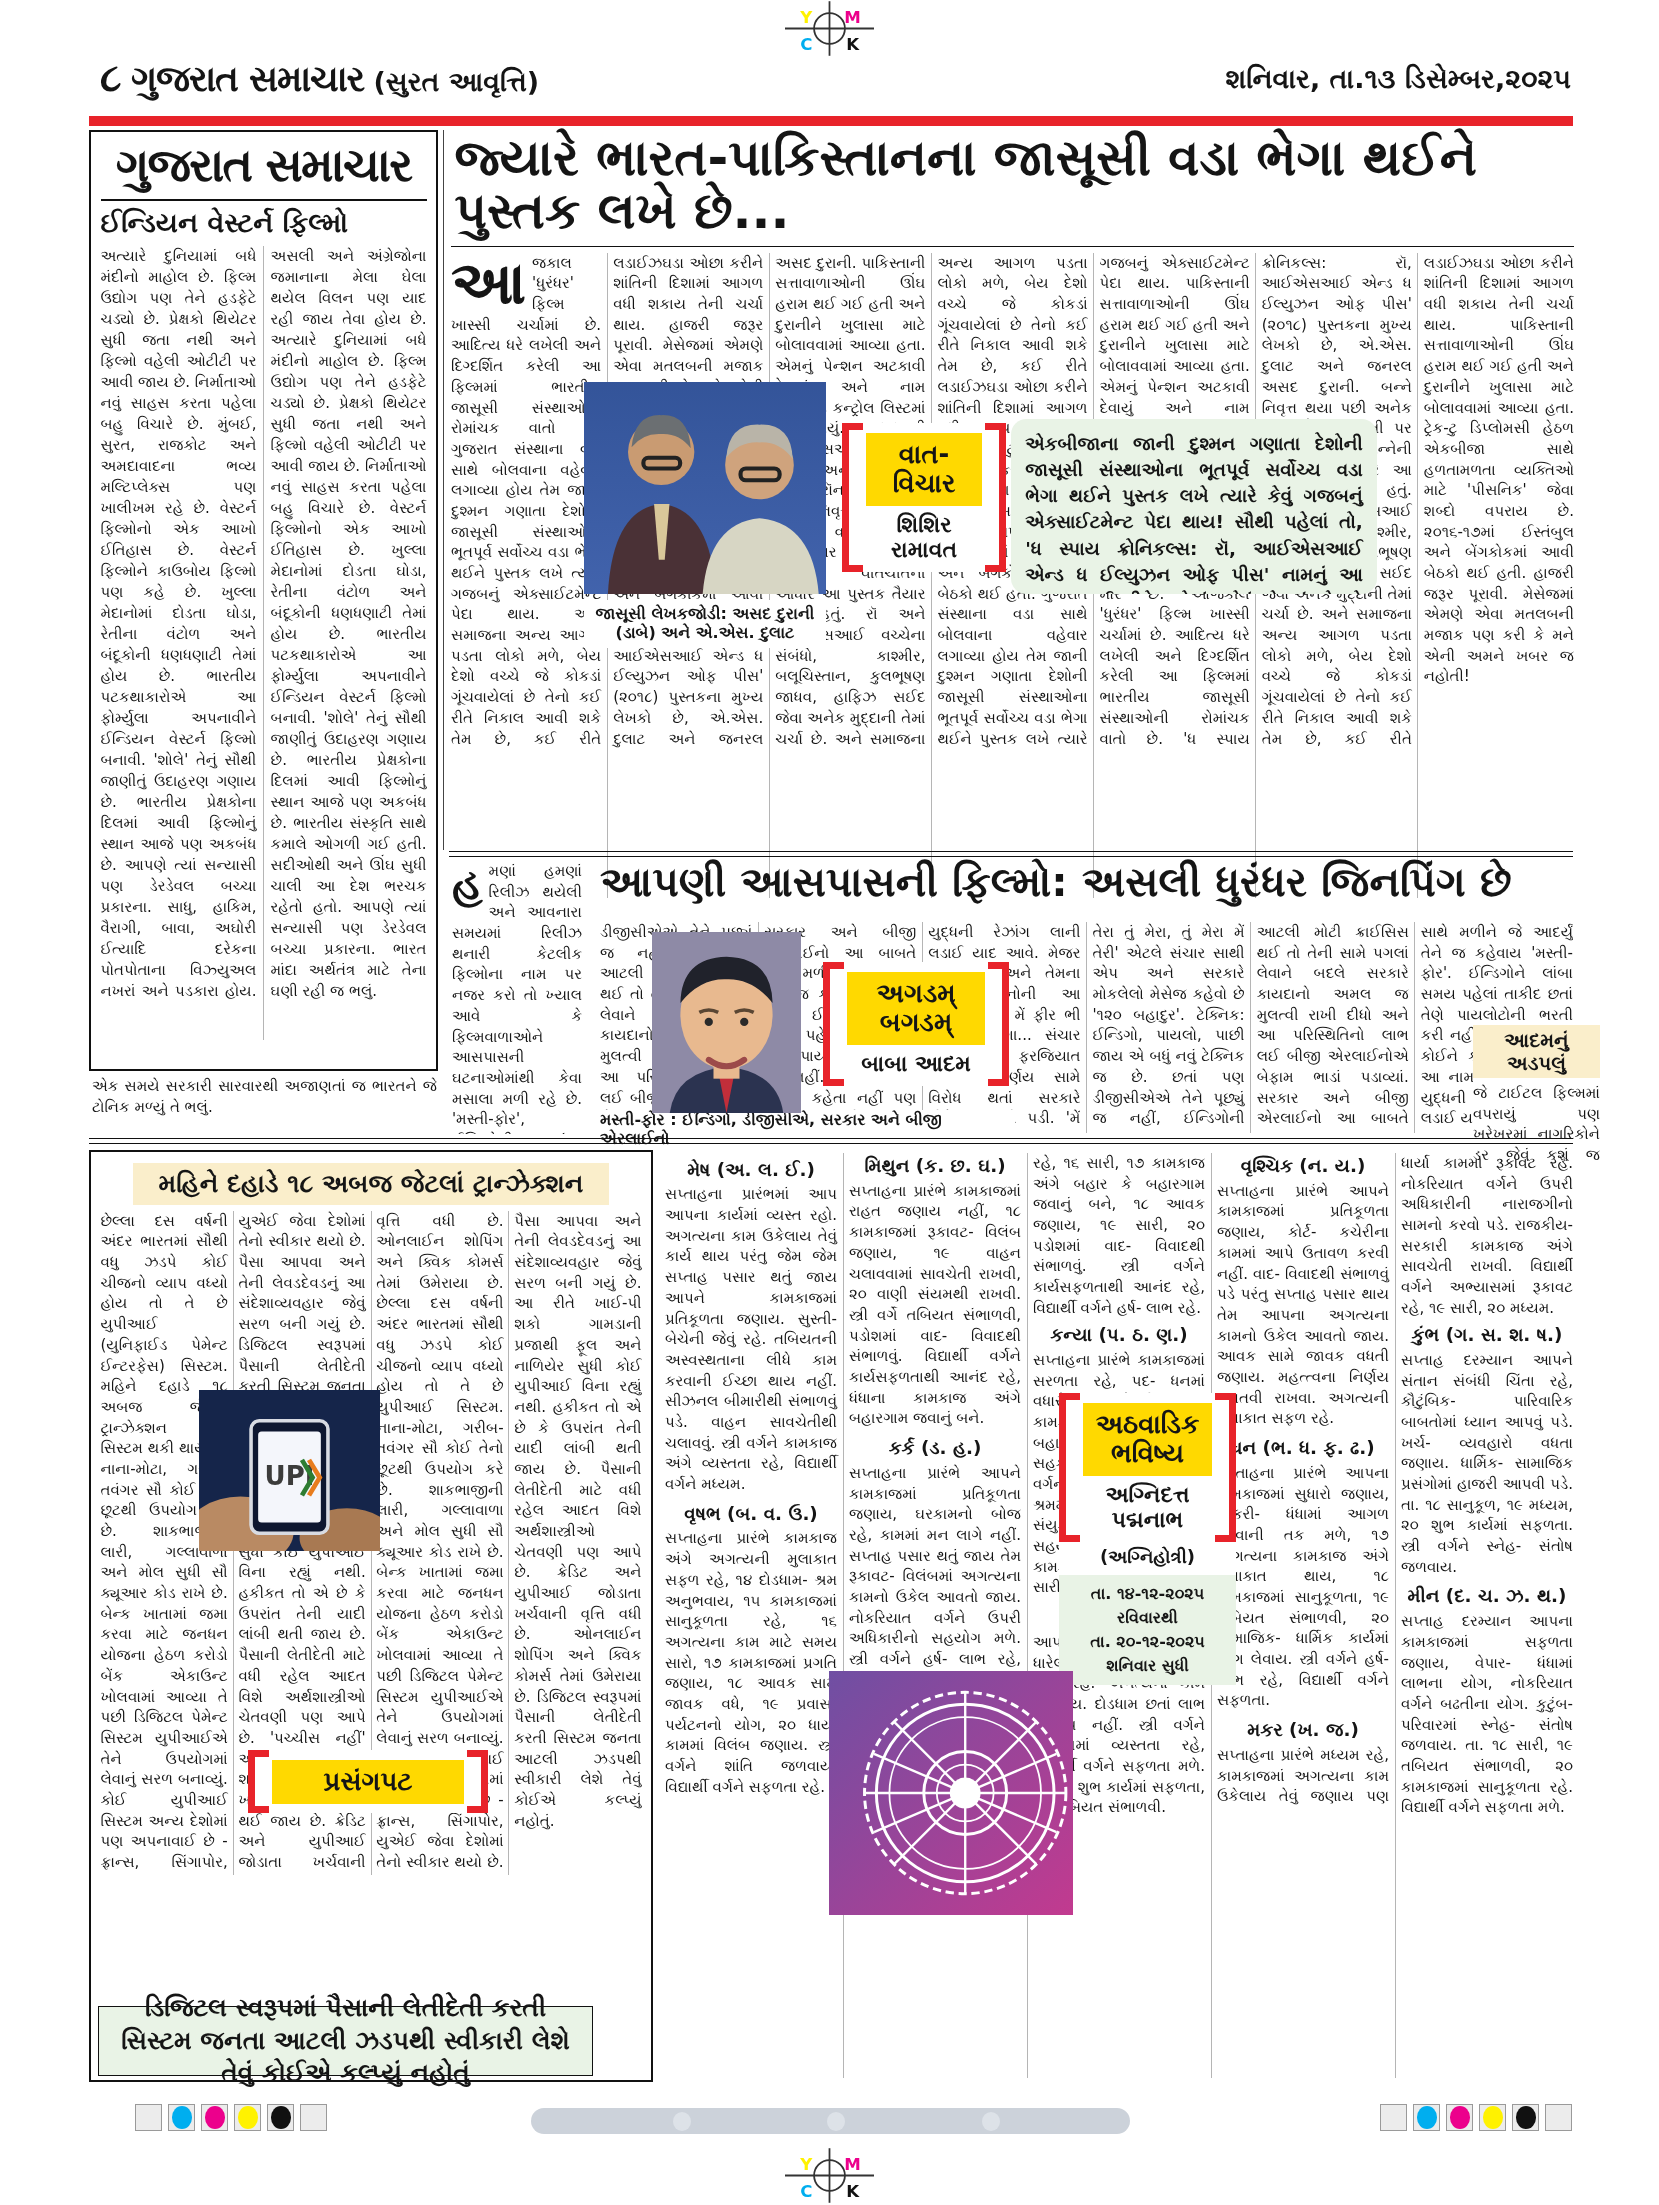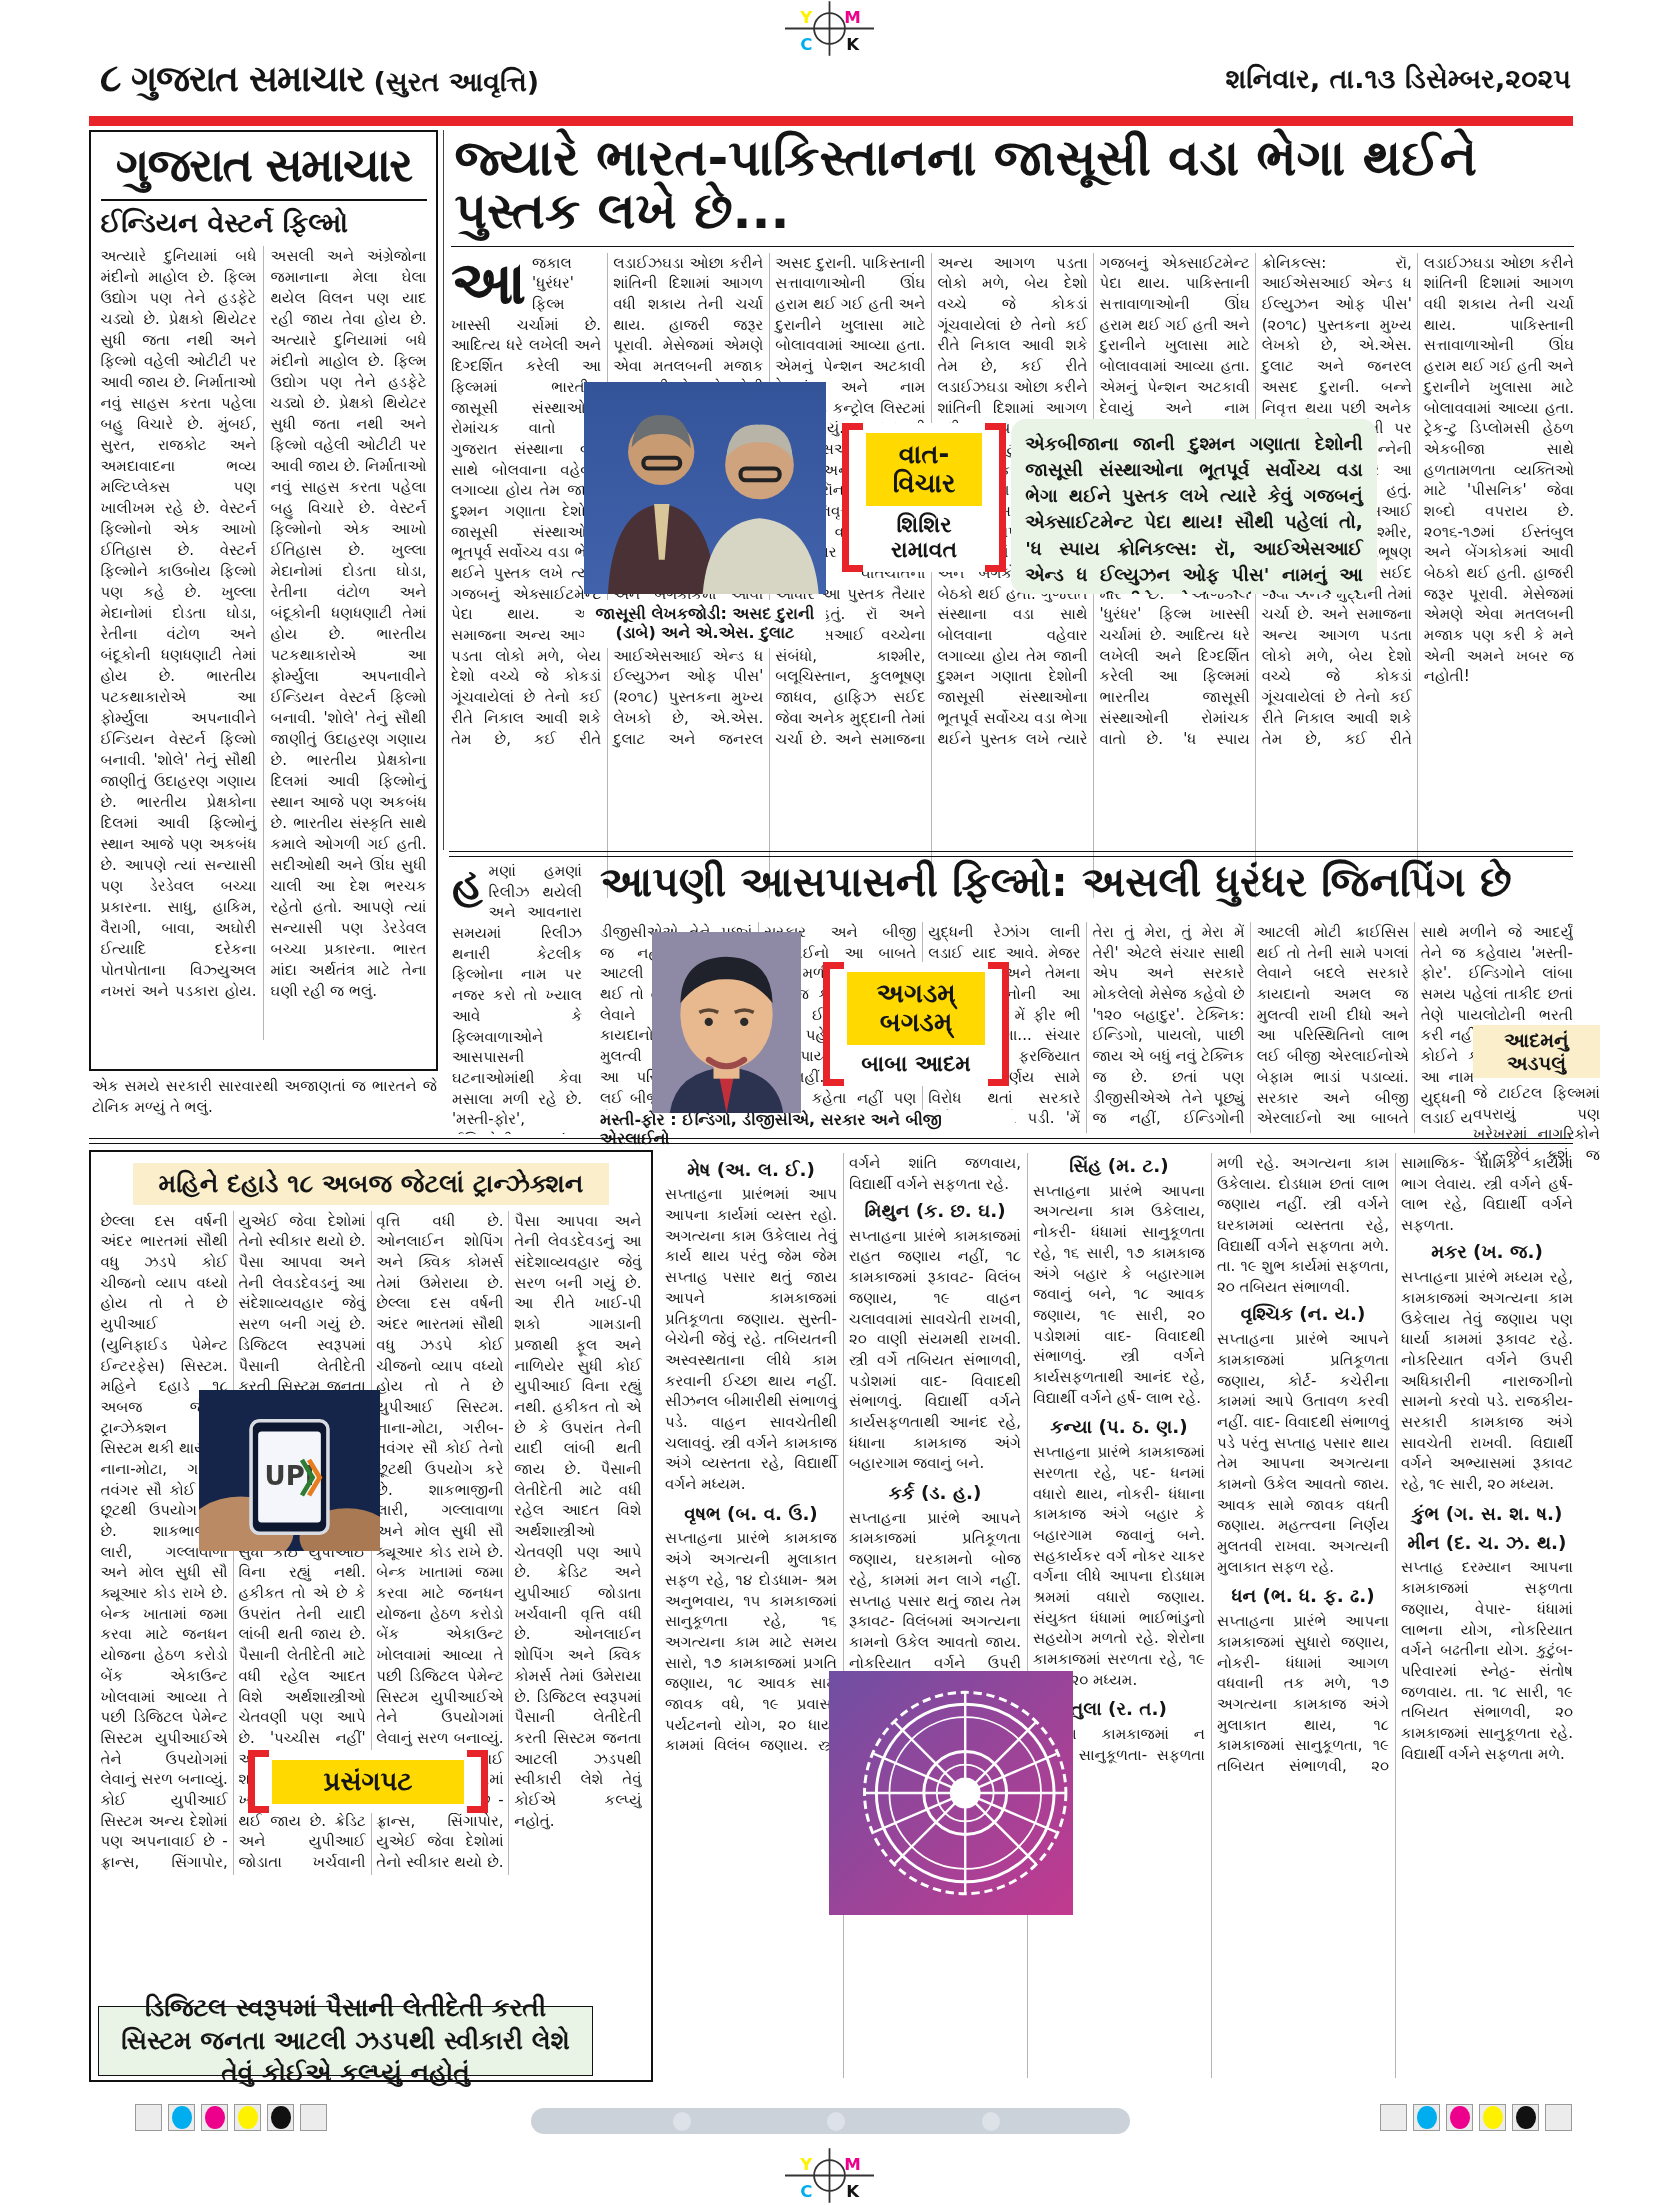--- a/index.html
+++ b/index.html
@@ -254,28 +254,43 @@
       <div class="sign">
           <h4>ધન (ભ. ધ. ફ. ઢ.)</h4>
           <p>સપ્તાહના પ્રારંભે આપના કામકાજમાં સુધારો જણાય, નોકરી- ધંધામાં આગળ વધવાની તક મળે, ૧૭ અગત્યના કામકાજ અંગે મુલાકાત થાય, ૧૮ કામકાજમાં સાનુકૂળતા, ૧૯ તબિયત સંભાળવી, ૨૦ સામાજિક- ધાર્મિક કાર્યમાં ભાગ લેવાય. સ્ત્રી વર્ગને હર્ષ- લાભ રહે, વિદ્યાર્થી વર્ગને સફળતા.</p>
         </div>
       <div class="sign">
           <h4>મકર (ખ. જ.)</h4>
           <p>સપ્તાહના પ્રારંભે મધ્યમ રહે, કામકાજમાં અગત્યના કામ ઉકેલાય તેવું જણાય પણ ધાર્યા કામમાં રૂકાવટ રહે. નોકરિયાત વર્ગને ઉપરી અધિકારીની નારાજગીનો સામનો કરવો પડે. રાજકીય- સરકારી કામકાજ અંગે સાવચેતી રાખવી. વિદ્યાર્થી વર્ગને અભ્યાસમાં રૂકાવટ રહે, ૧૯ સારી, ૨૦ મધ્યમ.</p>
         </div>
       <div class="sign">
           <h4>કુંભ (ગ. સ. શ. ષ.)</h4>
+          <p>સપ્તાહ દરમ્યાન આપને સંતાન સંબંધી ચિંતા રહે, કૌટુંબિક- પારિવારિક બાબતોમાં ધ્યાન આપવું પડે. ખર્ચ- વ્યવહારો વધતા જણાય. ધાર્મિક- સામાજિક પ્રસંગોમાં હાજરી આપવી પડે. તા. ૧૮ સાનુકૂળ, ૧૯ મધ્યમ, ૨૦ શુભ કાર્યમાં સફળતા. સ્ત્રી વર્ગને સ્નેહ- સંતોષ જળવાય.</p>
         </div>
       <div class="sign">
           <h4>મીન (દ. ચ. ઝ. થ.)</h4>
           <p>સપ્તાહ દરમ્યાન આપના કામકાજમાં સફળતા જણાય, વેપાર- ધંધામાં લાભના યોગ, નોકરિયાત વર્ગને બઢતીના યોગ. કુટુંબ- પરિવારમાં સ્નેહ- સંતોષ જળવાય. તા. ૧૮ સારી, ૧૯ તબિયત સંભાળવી, ૨૦ કામકાજમાં સાનુકૂળતા રહે. વિદ્યાર્થી વર્ગને સફળતા મળે.</p>
         </div>
     </div>
   </div>
 
+  <div class="feature ath-box">
+    <div class="bracket">
+      <div class="byellow">
+        <div class="b-title1">અઠવાડિક</div>
+        <div class="b-title1">ભવિષ્ય</div>
+      </div>
+      <div class="b-author">અગ્નિદત્ત પદ્મનાભ</div>
+    </div>
+    <div class="ath-note">(અગ્નિહોત્રી)</div>
+    <div class="horo-date">
+      <div>તા. ૧૪-૧૨-૨૦૨૫ રવિવારથી</div>
+      <div>તા. ૨૦-૧૨-૨૦૨૫ શનિવાર સુધી</div>
+    </div>
+  </div>
 
   <svg class="wheel" viewBox="0 0 412 412">
     <defs>
         <linearGradient id="gw" x1="0" y1="0" x2="1" y2="1">
           <stop offset="0" stop-color="#6f4fa3"></stop>
           <stop offset="1" stop-color="#c23a8f"></stop>
         </linearGradient>
       </defs>
     <rect width="412" height="412" fill="url(#gw)"></rect>
     <g stroke="#ffffff" fill="none" stroke-width="5">

